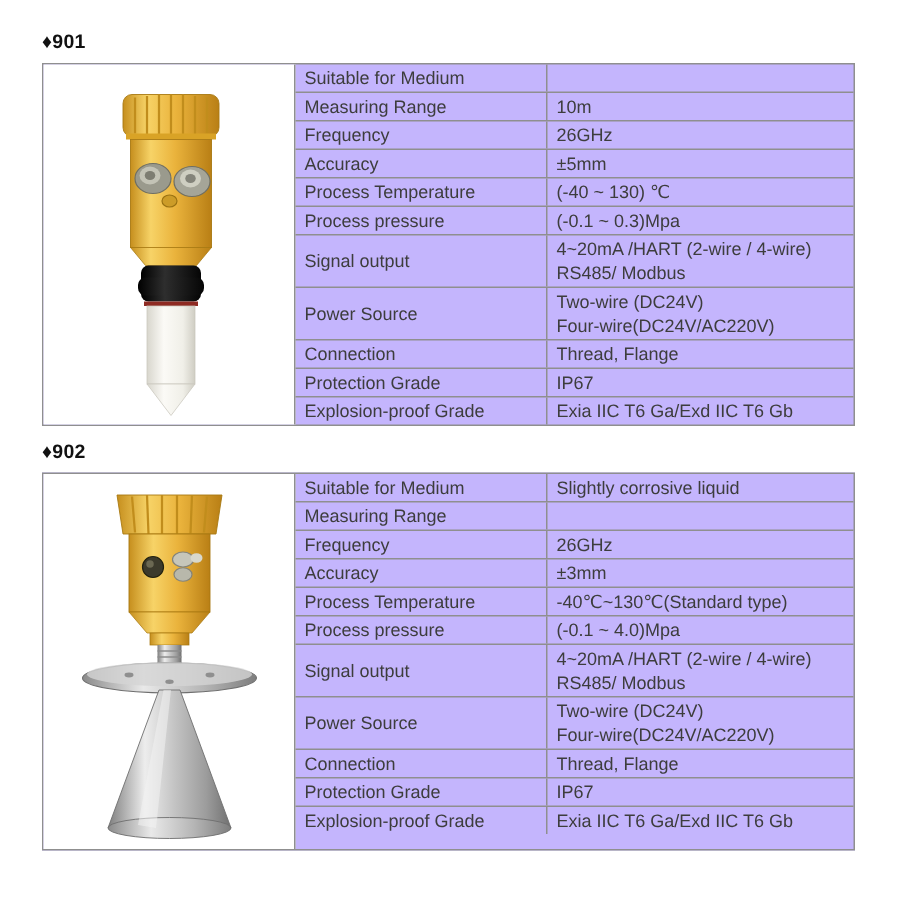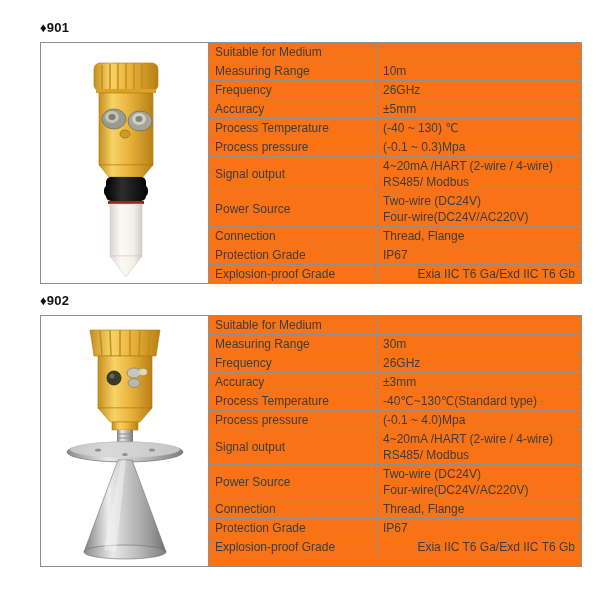--- a/index.html
+++ b/index.html
@@ -8,55 +8,55 @@
     background: #ffffff;
     width: 600px;
     height: 600px;
     font-family: "Liberation Sans", "DejaVu Sans", sans-serif;
     overflow: hidden;
   }
   .sheet {
     width: 600px;
     height: 600px;
     box-sizing: border-box;
-    padding: 20px 30px 0 40px;
+    padding: 20px 30px 0 28px;
   }
   .section-title {
     font-size: 13px;
     font-weight: bold;
     color: #111111;
     margin: 0 0 7px 0;
     letter-spacing: 0.2px;
   }
   .product-table {
     width: 542px;
     box-sizing: border-box;
     border: 1px solid #8f8f8f;
     display: flex;
-    background: #f97316;
+    background: #c4b5fd;
   }
   .image-cell {
     width: 168px;
     box-sizing: border-box;
     border-right: 1px solid #8f8f8f;
     display: flex;
     align-items: center;
     justify-content: center;
     background: #ffffff;
   }
   .rows {
     flex: 1;
     display: flex;
     flex-direction: column;
   }
   .spec-row {
     display: flex;
     border-bottom: 1px solid #8f8f8f;
   }
-  .spec-row:last-child { border-bottom: none; text-align: right; }
+  .spec-row:last-child { border-bottom: none; }
   .cell {
     box-sizing: border-box;
     font-size: 12px;
     line-height: 16px;
     color: #3d3d3d;
     padding: 1px 6px;
   }
   .cell.label {
     width: 168px;
     border-right: 1px solid #8f8f8f;
@@ -272,26 +272,26 @@
           <ellipse cx="79" cy="138.5" rx="2.8" ry="1.5" fill="#8f8f8f"></ellipse>
 
           <polygon points="72,144 86,144 120,236 38,236" fill="url(#met2)" stroke="#6e6e6e" stroke-width="0.6"></polygon>
           <ellipse cx="79" cy="236" rx="41" ry="7" fill="url(#met2f)" stroke="#6e6e6e" stroke-width="0.6"></ellipse>
           <polygon points="75,144 80,144 70,236 58,234" fill="#f2f2f2" opacity="0.55"></polygon>
         </svg>
       </div>
       <div class="rows">
           <div class="spec-row">
             <div class="cell label">Suitable for Medium</div>
+            <div class="cell value">
+              <div>Slightly corrosive liquid</div>
+            </div>
           </div>
           <div class="spec-row">
             <div class="cell label">Measuring Range</div>
-            <div class="cell value">
-              <div>30m</div>
-            </div>
           </div>
           <div class="spec-row">
             <div class="cell label">Frequency</div>
             <div class="cell value">
               <div>26GHz</div>
             </div>
           </div>
           <div class="spec-row">
             <div class="cell label">Accuracy</div>
             <div class="cell value">

